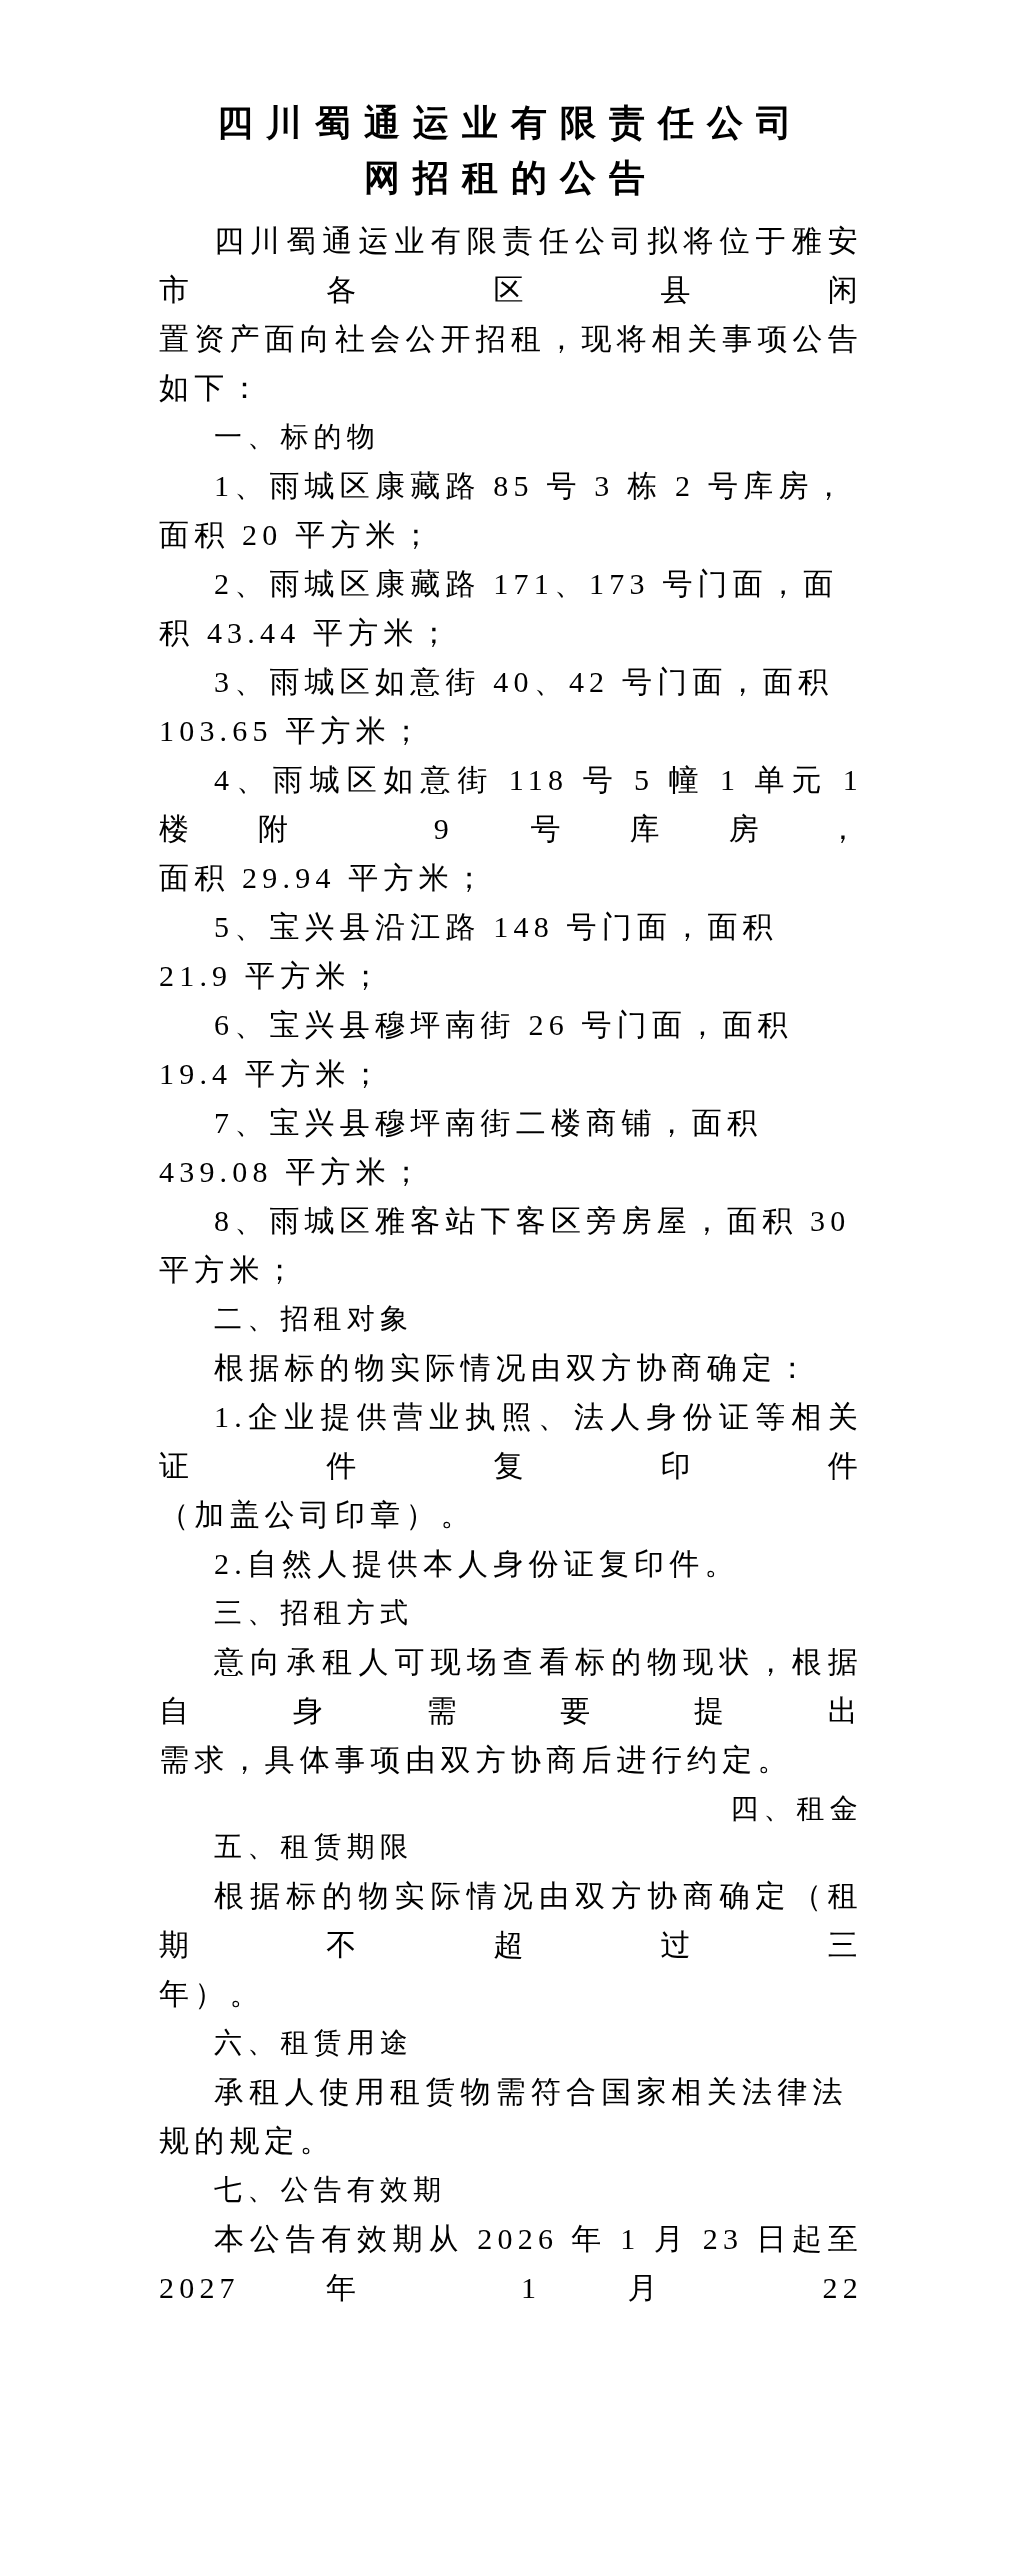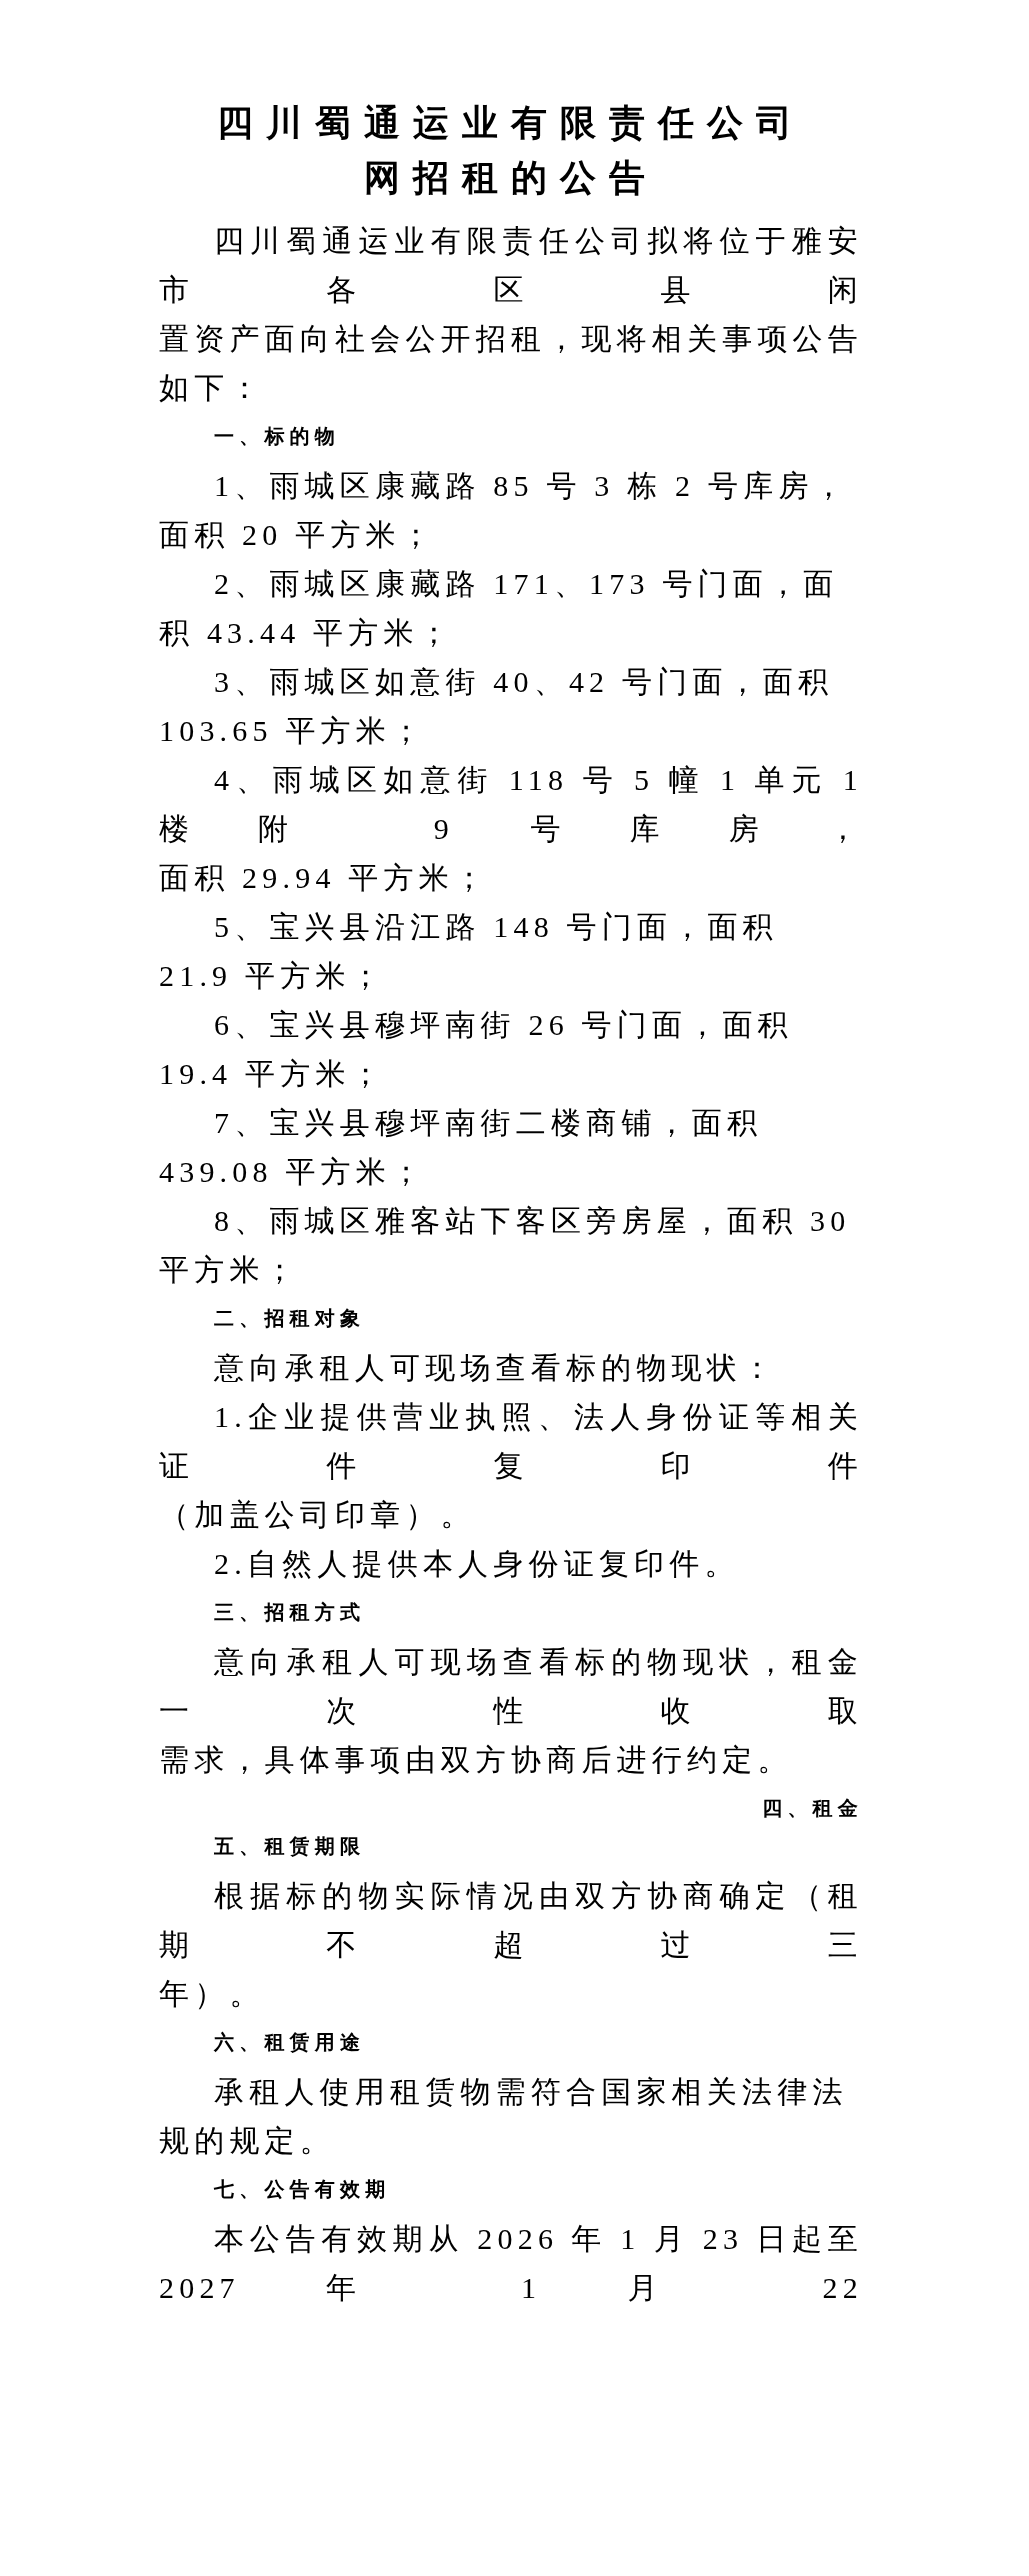--- a/index.html
+++ b/index.html
@@ -40,24 +40,24 @@
     text-align: left;
   }
   .line { display: block; }
   .para .line:first-child { text-indent: 55px; }
   .fill {
     text-align: justify;
     text-align-last: justify;
   }
   .hd {
     margin: 0;
-    font-size: 20px;
+    font-size: 28px;
     line-height: 49px;
     letter-spacing: 5.2px;
-    font-weight: bold;
+    font-weight: normal;
     text-indent: 55px;
     font-family: "Liberation Sans", "DejaVu Sans", sans-serif;
   }
   .hd.tight { margin-bottom: -11px; text-align: right; }
 </style>
 </head>
 <body>
 
 <div class="doc">
 
@@ -93,33 +93,33 @@
   </p>
   <p class="para">
     <span class="line">7、宝兴县穆坪南街二楼商铺，面积 439.08 平方米；</span>
   </p>
   <p class="para">
     <span class="line">8、雨城区雅客站下客区旁房屋，面积 30 平方米；</span>
   </p>
 
   <h2 class="hd">二、招租对象</h2>
   <p class="para">
-    <span class="line">意向承租人可现场查看标的物现状：</span>
+    <span class="line">根据标的物实际情况由双方协商确定：</span>
   </p>
   <p class="para">
     <span class="line fill">1.企业提供营业执照、法人身份证等相关证件复印件</span>
     <span class="line">（加盖公司印章）。</span>
   </p>
   <p class="para">
     <span class="line">2.自然人提供本人身份证复印件。</span>
   </p>
 
   <h2 class="hd">三、招租方式</h2>
   <p class="para">
-    <span class="line fill">意向承租人可现场查看标的物现状，租金一次性收取</span>
+    <span class="line fill">意向承租人可现场查看标的物现状，根据自身需要提出</span>
     <span class="line">需求，具体事项由双方协商后进行约定。</span>
   </p>
 
   <h2 class="hd tight">四、租金</h2>
 
   <h2 class="hd">五、租赁期限</h2>
   <p class="para">
     <span class="line fill">根据标的物实际情况由双方协商确定（租期不超过三</span>
     <span class="line">年）。</span>
   </p>

